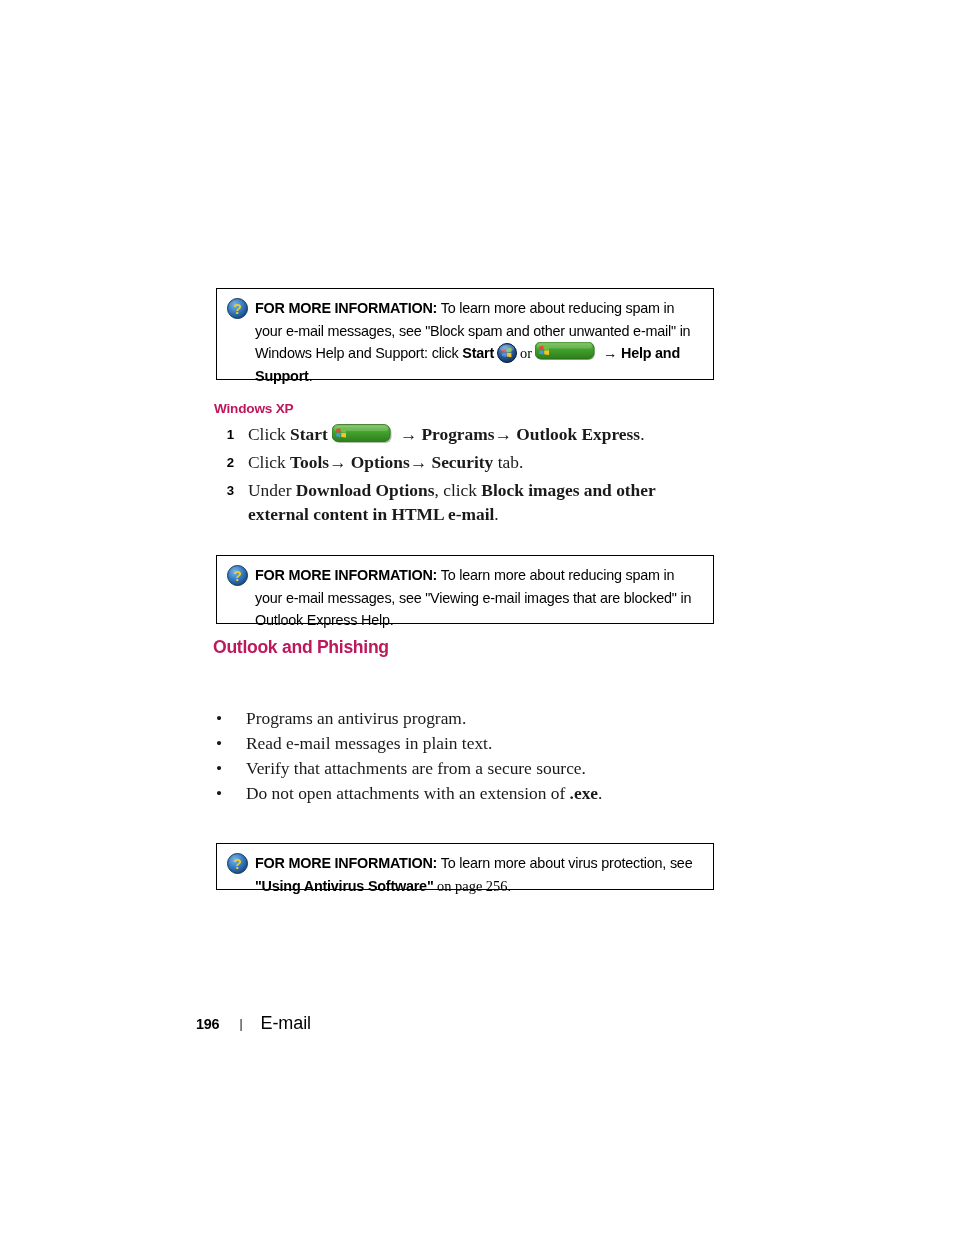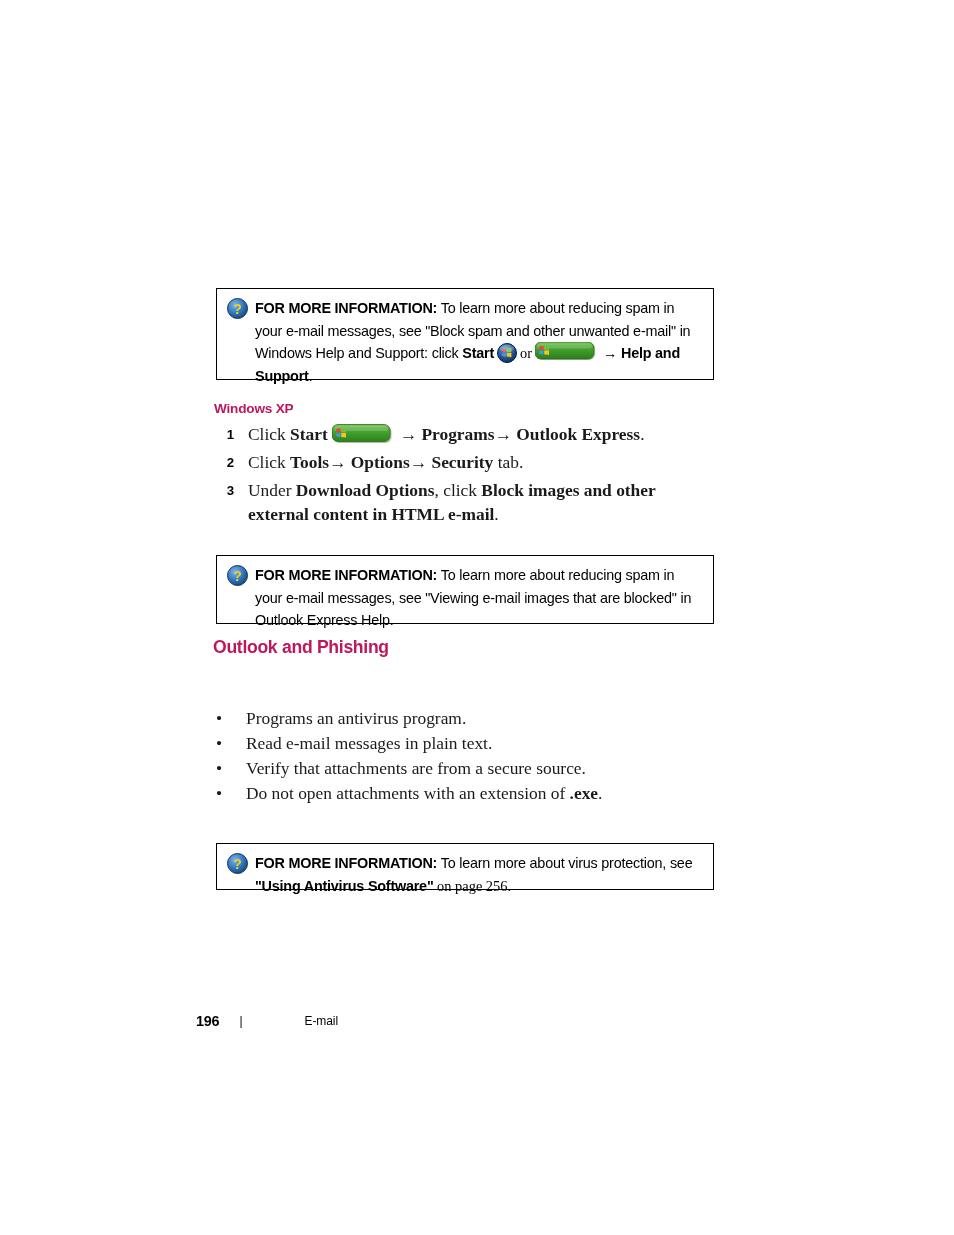--- a/index.html
+++ b/index.html
@@ -195,23 +195,22 @@
     font-size: 14.4px;
     font-weight: bold;
     letter-spacing: -0.2px;
   }
   .footer-sep {
     margin: 0 18px 0 20px;
     font-size: 12px;
     color: #000000;
   }
   .footer-label {
-    font-size: 12px;
+    font-size: 18px;
     letter-spacing: -0.1px;
-    margin-left: 44px;
   }
 </style>
 </head>
 <body>
 
 <div class="page">
 
   <div class="note-box" style="left:216px; top:288px; width:498px; height:92px;">
     <div class="note-inner">
       <div class="note-icon-wrap">

